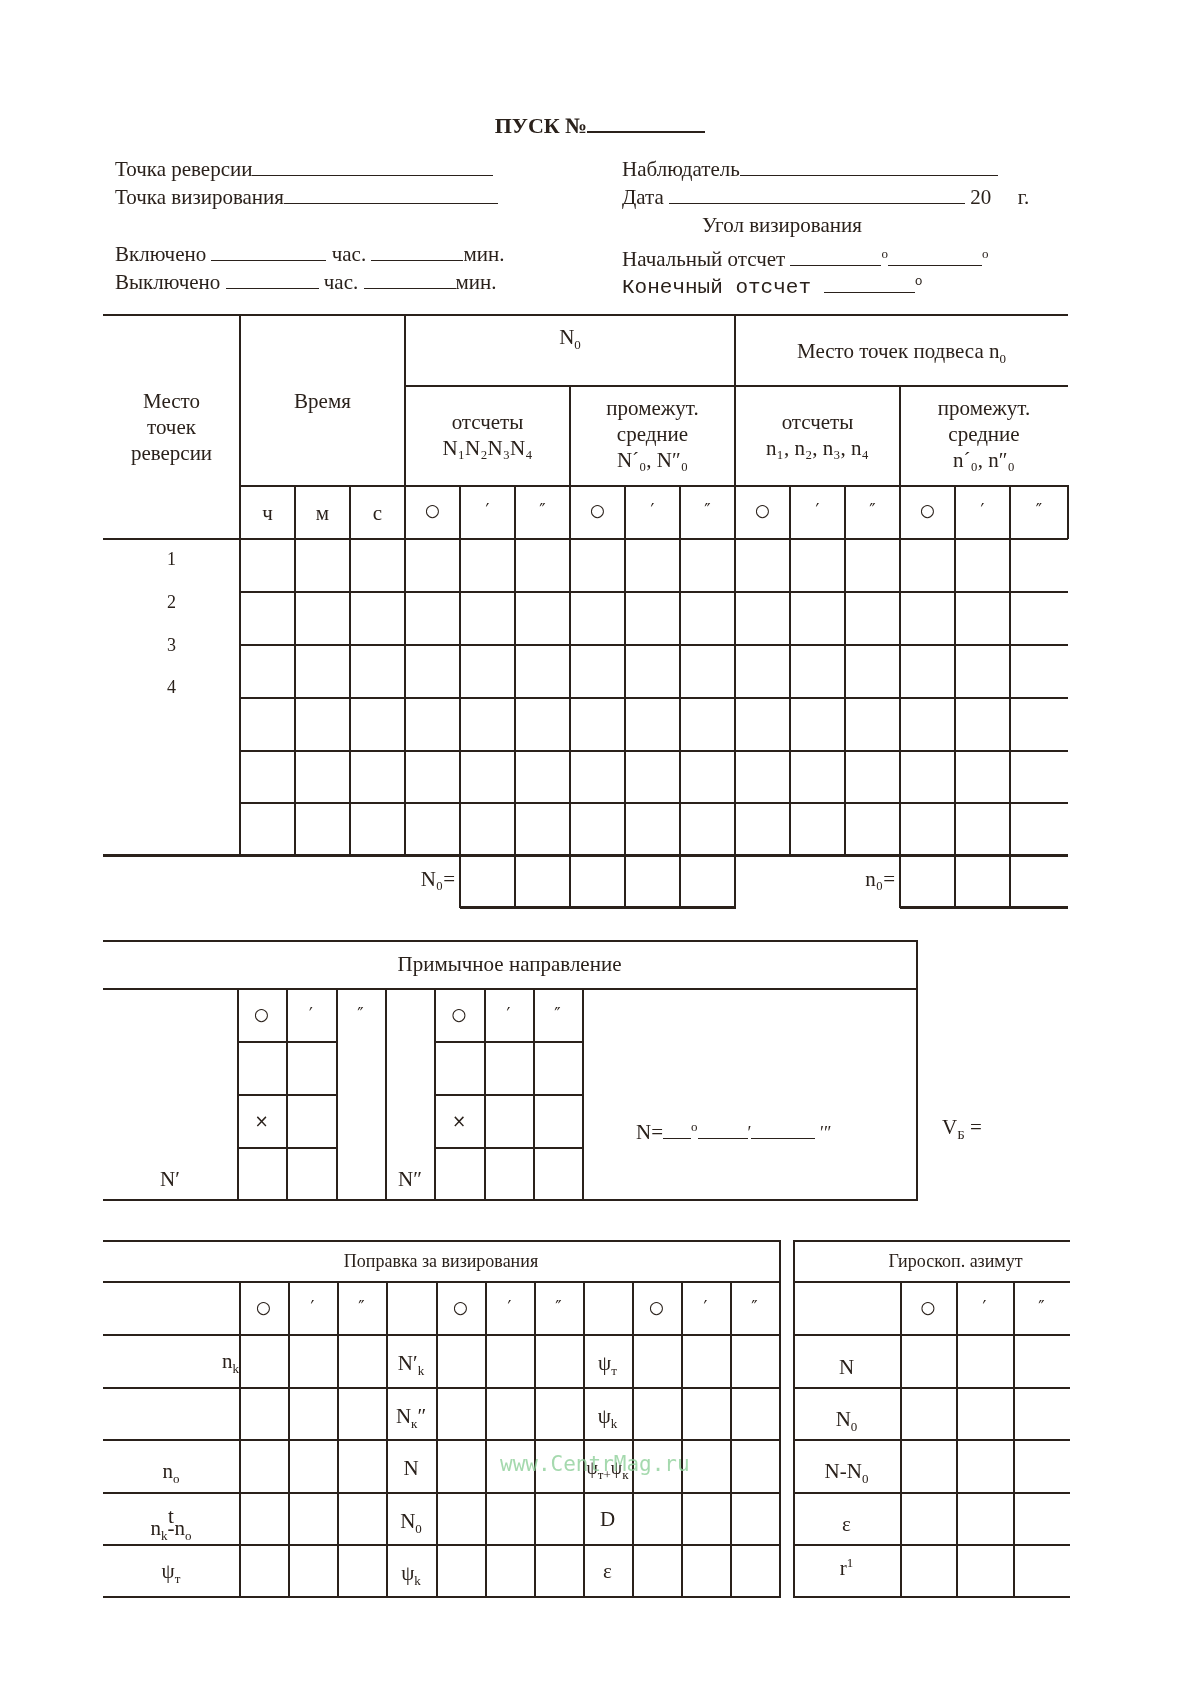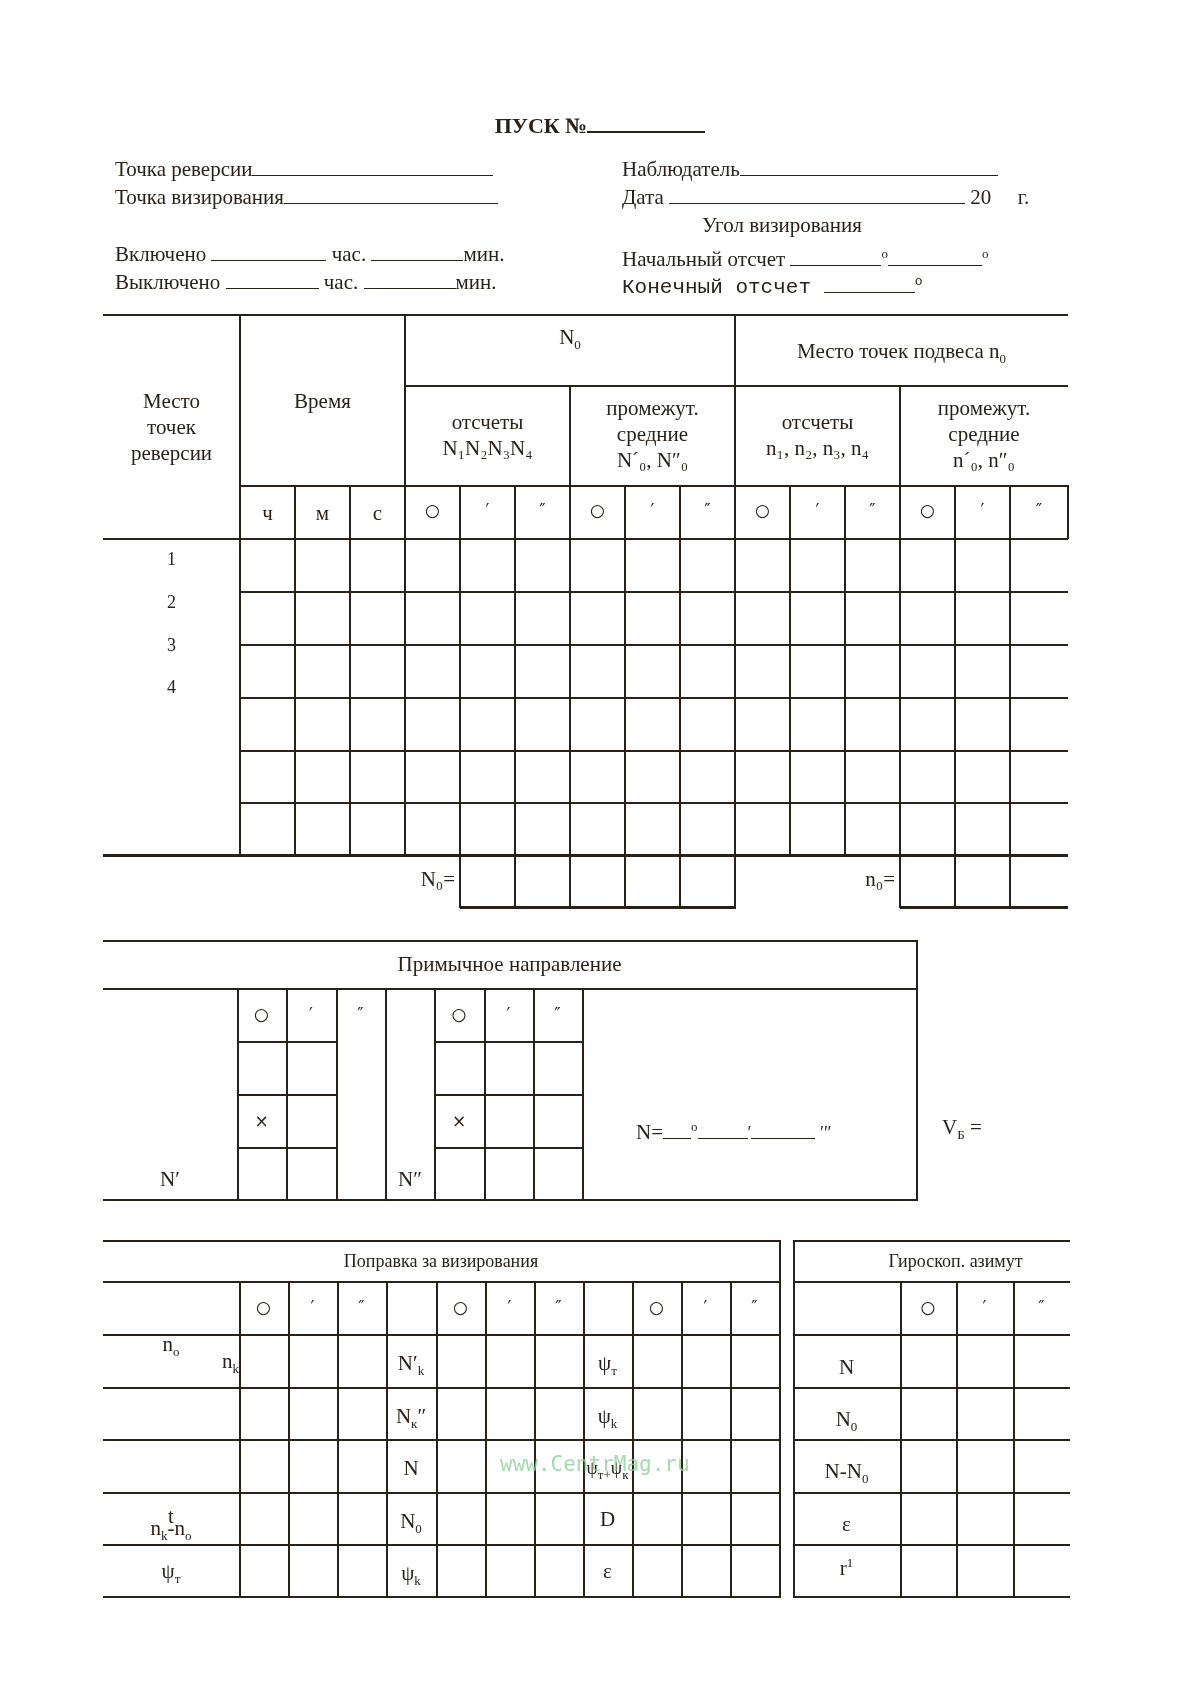--- a/index.html
+++ b/index.html
@@ -232,21 +232,21 @@
   <div class="sym" style="left:288px; top:1297px; width:49px;">′</div>
   <div class="sym" style="left:337px; top:1297px; width:49px;">″</div>
   <div class="sym" style="left:436px; top:1297px; width:49px;">○</div>
   <div class="sym" style="left:485px; top:1297px; width:49px;">′</div>
   <div class="sym" style="left:534px; top:1297px; width:49px;">″</div>
   <div class="sym" style="left:632px; top:1297px; width:49px;">○</div>
   <div class="sym" style="left:681px; top:1297px; width:49px;">′</div>
   <div class="sym" style="left:730px; top:1297px; width:49px;">″</div>
 
   <div class="txt" style="left:103px; top:1348px; width:136px;text-align:right;">n<sub>k</sub></div>
-  <div class="txt" style="left:103px; top:1331px; width:136px;text-align:center;">n<sub>o</sub></div>
+  <div class="txt" style="left:103px; top:1458px; width:136px;text-align:center;">n<sub>o</sub></div>
   <div class="txt" style="left:103px; top:1515px; width:136px;">n<sub>k</sub>-n<sub>o</sub></div>
   <div class="txt" style="left:103px; top:1503px; width:136px;">t</div>
   <div class="txt" style="left:103px; top:1558px; width:136px;">ψ<sub>т</sub></div>
 
   <div class="txt" style="left:386px; top:1350px; width:50px;">N′<sub>k</sub></div>
   <div class="txt" style="left:386px; top:1403px; width:50px;">N<sub>к</sub>″</div>
   <div class="txt" style="left:386px; top:1455px; width:50px;">N</div>
   <div class="txt" style="left:386px; top:1508px; width:50px;">N<sub>0</sub></div>
   <div class="txt" style="left:386px; top:1560px; width:50px;">ψ<sub>k</sub></div>
 

